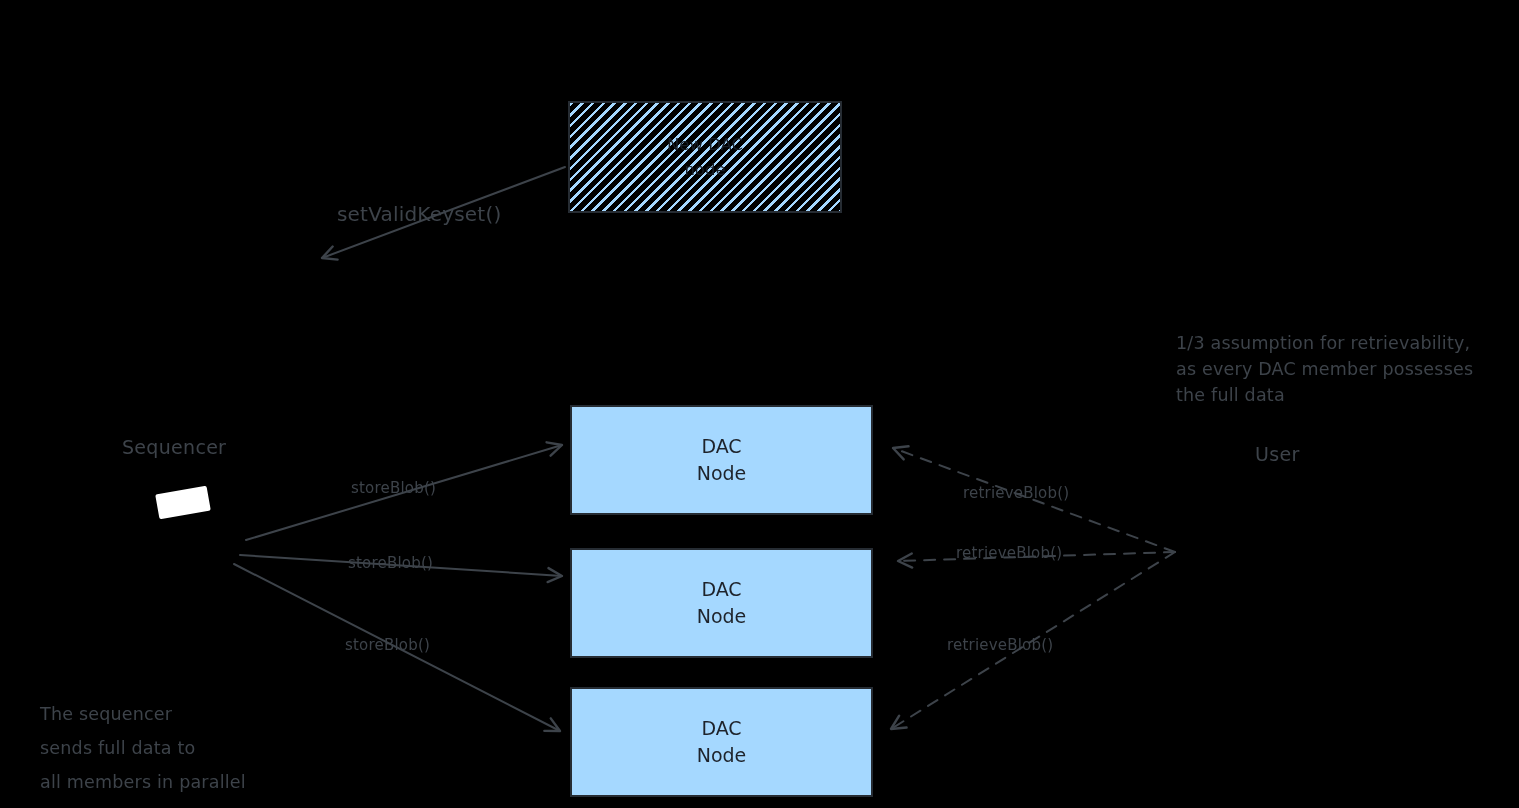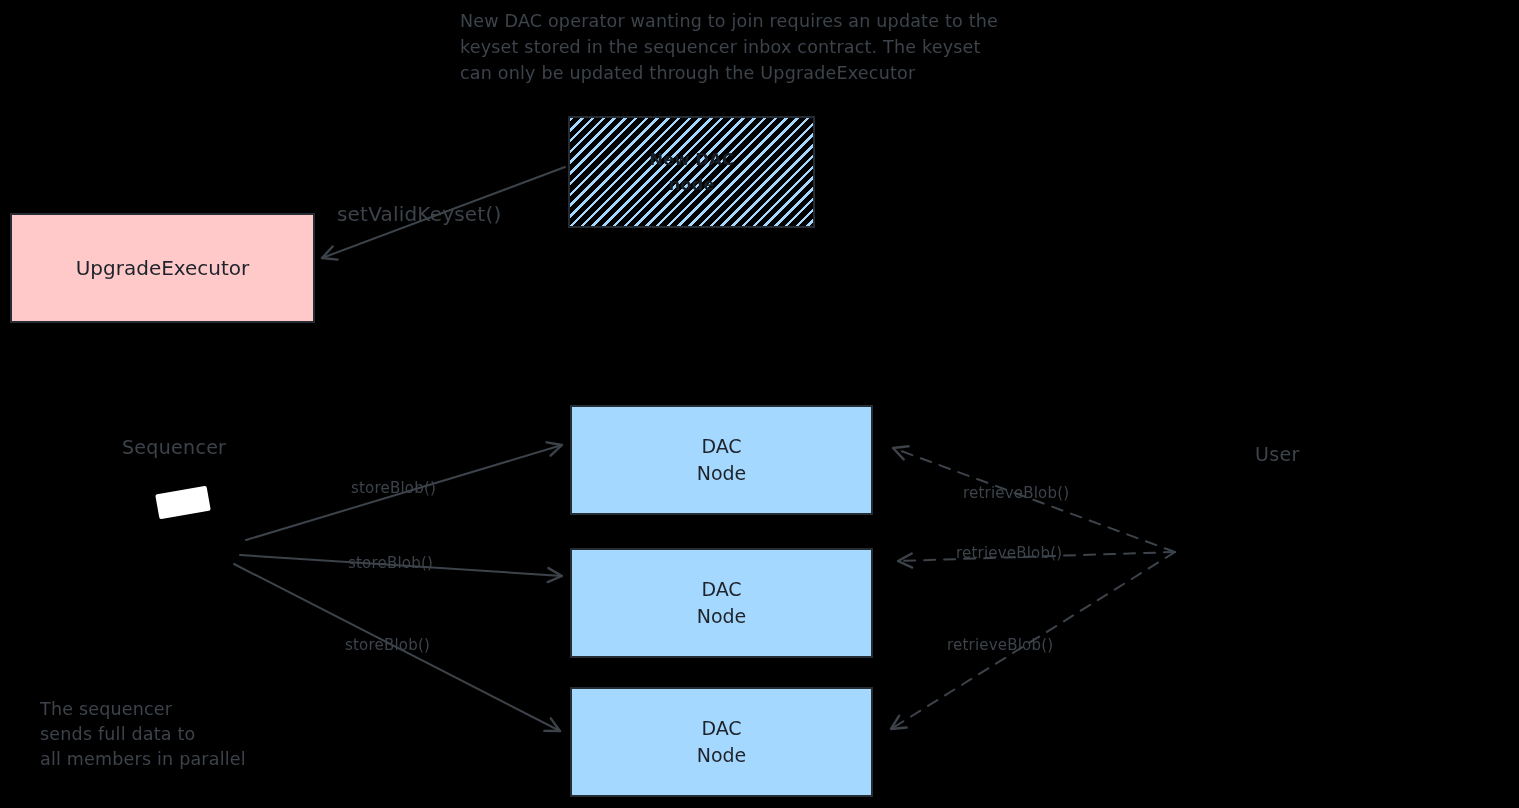--- a/index.html
+++ b/index.html
@@ -62,33 +62,32 @@
     </defs>
     <line x1="565" y1="167" x2="322" y2="258" marker-end="url(#arrow)"></line>
     <line x1="246" y1="540" x2="562" y2="445" marker-end="url(#arrow)"></line>
     <line x1="240" y1="555" x2="562" y2="576" marker-end="url(#arrow)"></line>
     <line x1="234" y1="564" x2="560" y2="731" marker-end="url(#arrow)"></line>
     <line class="dashed" x1="1175" y1="552" x2="893" y2="448" marker-end="url(#arrow)"></line>
     <line class="dashed" x1="1175" y1="552" x2="898" y2="561" marker-end="url(#arrow)"></line>
     <line class="dashed" x1="1175" y1="552" x2="891" y2="729" marker-end="url(#arrow)"></line>
   </svg>
 
-  <div class="note" style="left:460px;top:8px;">New DAC operator wanting to join requires an update to the
-keyset stored in the sequencer inbox contract. The keyset
-can only be updated through the UpgradeExecutor</div>
 
+  <div class="note" style="left:1176px;top:330px;">1/3 assumption for retrievability,
+as every DAC member possesses
+the full data</div>
 
-  <div class="note" style="left:40px;top:697px;line-height:25px;">The sequencer
+  <div class="note" style="left:40px;top:697px;line-height:34px;">The sequencer
 sends full data to
 all members in parallel</div>
 
-  <div class="box box-hatched" style="left:568px;top:116px;width:247px;height:112px;font-weight:bold;">New DAC
+  <div class="box box-hatched" style="left:568px;top:101px;width:274px;height:112px;">New DAC
 node</div>
 
-  <div class="box box-pink" style="left:10px;top:213px;width:305px;height:110px;">UpgradeExecutor</div>
 
   <div class="box box-blue" style="left:570px;top:405px;width:303px;height:110px;">DAC
 Node</div>
 
   <div class="box box-blue" style="left:570px;top:548px;width:303px;height:110px;">DAC
 Node</div>
 
   <div class="box box-blue" style="left:570px;top:687px;width:303px;height:110px;">DAC
 Node</div>
 

